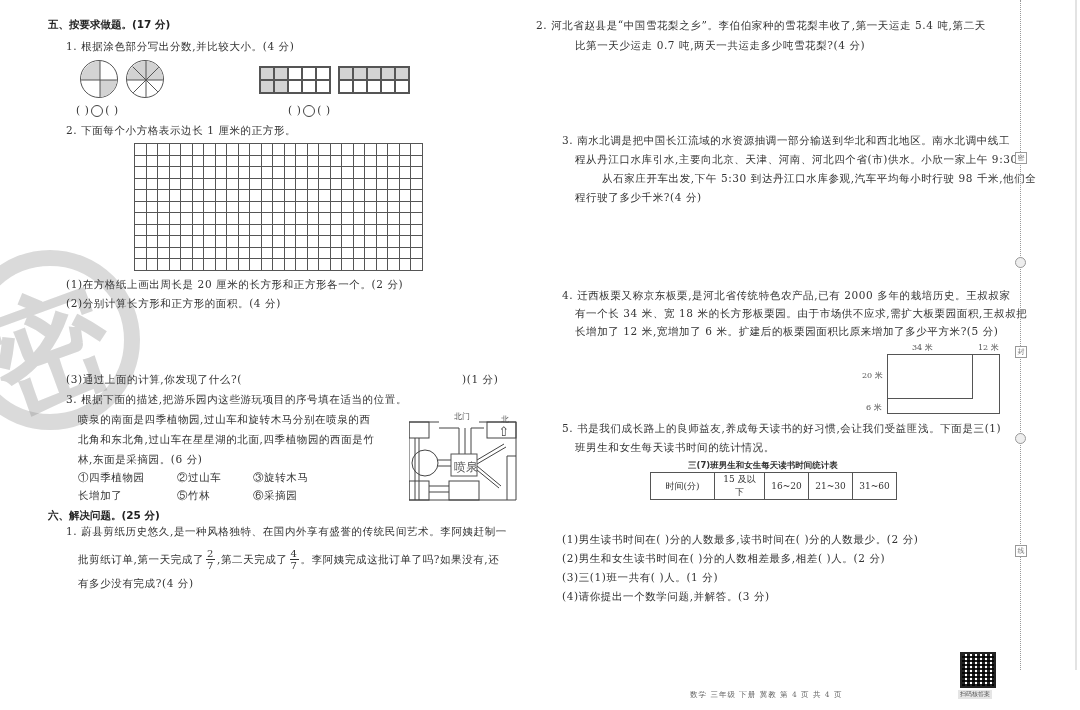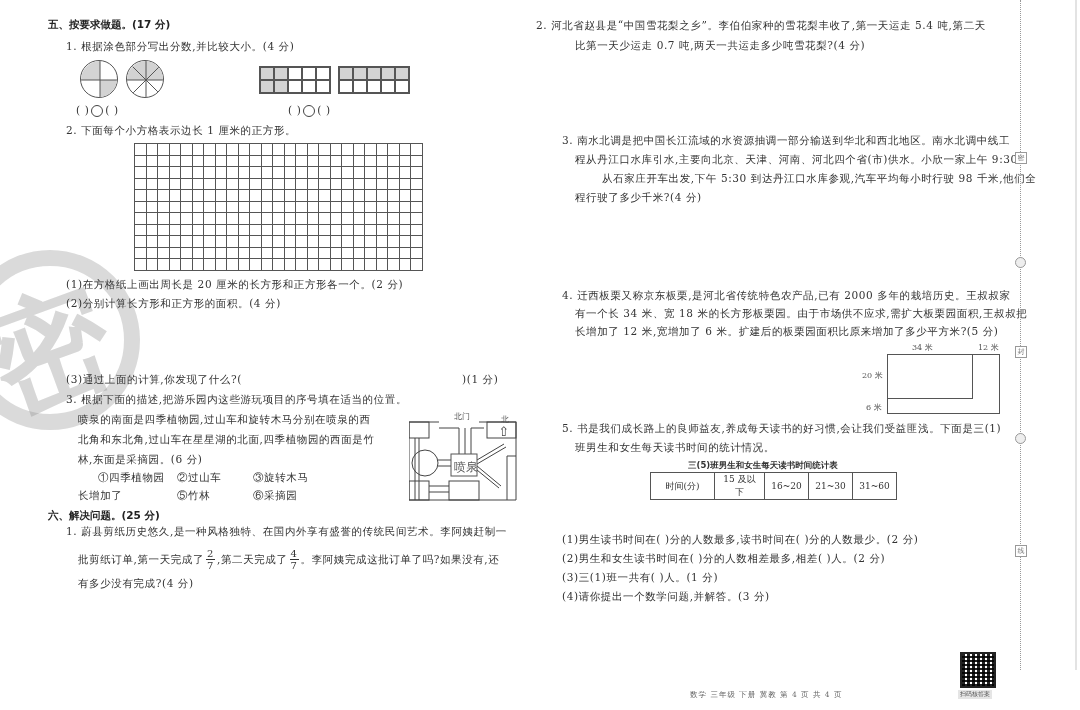--- a/index.html
+++ b/index.html
@@ -385,21 +385,21 @@
 
 <div class="abs t" style="left:66px; top:278px;">(1)在方格纸上画出周长是 20 厘米的长方形和正方形各一个。(2 分)</div>
 <div class="abs t" style="left:66px; top:297px;">(2)分别计算长方形和正方形的面积。(4 分)</div>
 <div class="abs t" style="left:66px; top:373px;">(3)通过上面的计算,你发现了什么?(</div>
 <div class="abs t" style="left:462px; top:373px;">)(1 分)</div>
 
 <div class="abs t" style="left:66px; top:393px;">3. 根据下面的描述,把游乐园内这些游玩项目的序号填在适当的位置。</div>
 <div class="abs t" style="left:78px; top:413px;">喷泉的南面是四季植物园,过山车和旋转木马分别在喷泉的西</div>
 <div class="abs t" style="left:78px; top:433px;">北角和东北角,过山车在星星湖的北面,四季植物园的西面是竹</div>
 <div class="abs t" style="left:78px; top:453px;">林,东面是采摘园。(6 分)</div>
-<div class="abs t" style="left:78px; top:471px;margin-left:20px;">①四季植物园</div>
+<div class="abs t" style="left:78px; top:471px;">①四季植物园</div>
 <div class="abs t" style="left:177px; top:471px;">②过山车</div>
 <div class="abs t" style="left:253px; top:471px;">③旋转木马</div>
 <div class="abs t" style="left:78px; top:489px;">长增加了</div>
 <div class="abs t" style="left:177px; top:489px;">⑤竹林</div>
 <div class="abs t" style="left:253px; top:489px;">⑥采摘园</div>
 
 <div class="map">
   <svg width="110" height="85" viewBox="0 0 110 85" style="position:absolute;left:0;top:0;">
     <g fill="none" stroke="#444" stroke-width="1">
       <polyline points="30,6 0,6 0,84 107,84 107,6 70,6"></polyline>
@@ -459,21 +459,21 @@
   <div class="abs" style="left:887px; top:354px; width:113px; height:60px; border:1px solid #555;"></div>
   <div class="abs" style="left:887px; top:354px; width:86px; height:45px; border:1px solid #555;"></div>
   <div class="abs small" style="left:912px; top:342px;">34 米</div>
   <div class="abs small" style="left:978px; top:342px;">12 米</div>
   <div class="abs small" style="left:862px; top:370px;">20 米</div>
   <div class="abs small" style="left:866px; top:402px;">6 米</div>
 </div>
 
 <div class="abs t" style="left:562px; top:422px;">5. 书是我们成长路上的良师益友,养成每天读书的好习惯,会让我们受益匪浅。下面是三(1)</div>
 <div class="abs t" style="left:575px; top:441px;">班男生和女生每天读书时间的统计情况。</div>
-<div class="abs" style="left:688px; top:460px; font-size:8.5px; font-weight:bold; font-family:'DejaVu Sans', sans-serif; color:#333;">三(5)班男生和女生每天读书时间统计表</div>
+<div class="abs" style="left:688px; top:460px; font-size:8.5px; font-weight:bold; font-family:'DejaVu Sans', sans-serif; color:#333;">三(7)班男生和女生每天读书时间统计表</div>
 
 <table class="stat">
   <tbody>
       <tr>
     <td style="width:64px;">时间(分)</td>
     <td style="width:50px;">15 及以下</td>
     <td style="width:44px;">16~20</td>
     <td style="width:44px;">21~30</td>
     <td style="width:44px;">31~60</td>
   </tr>

